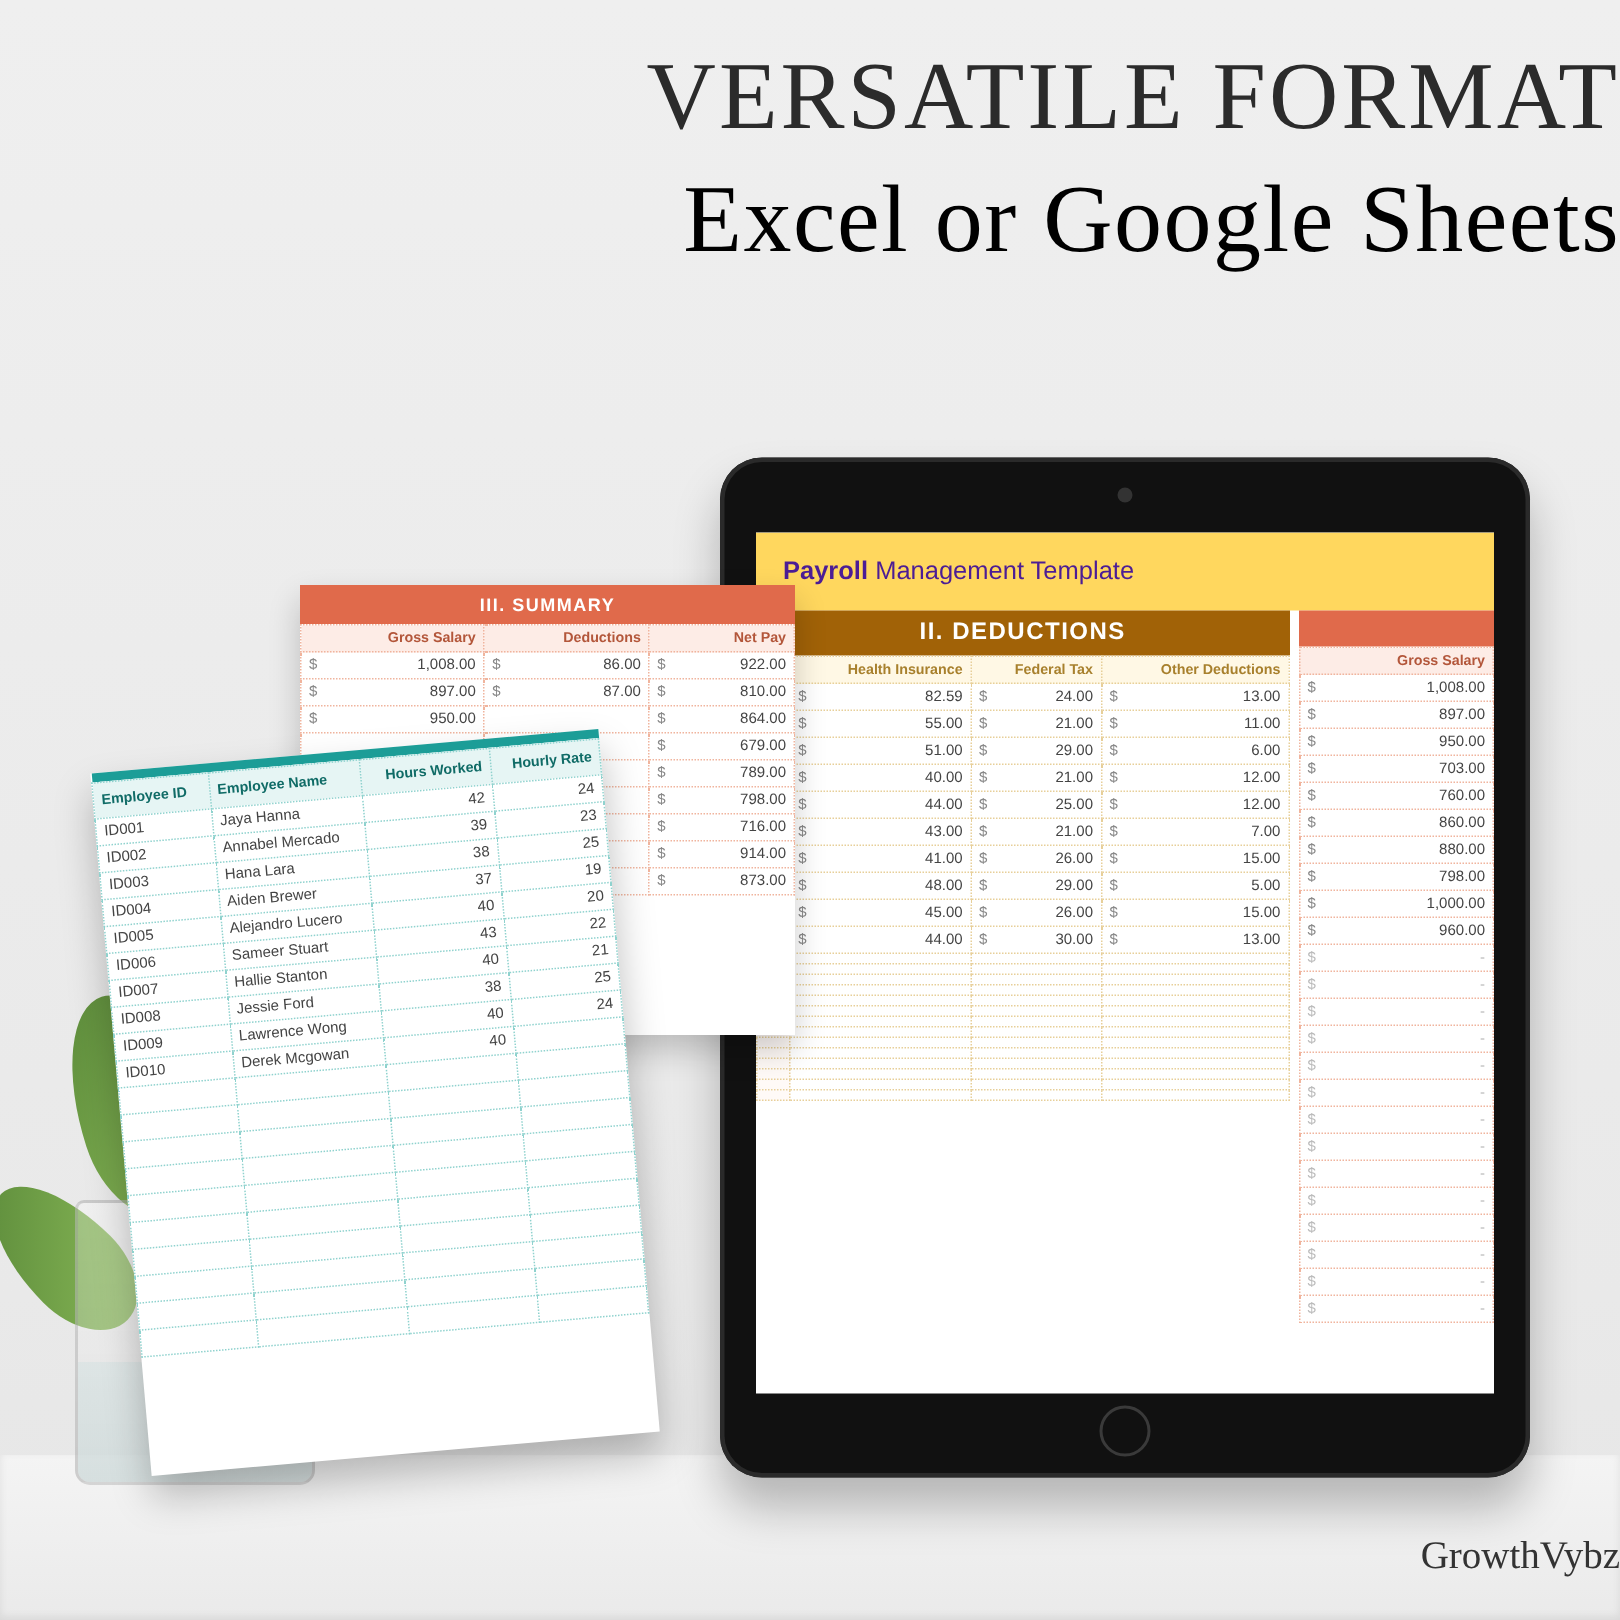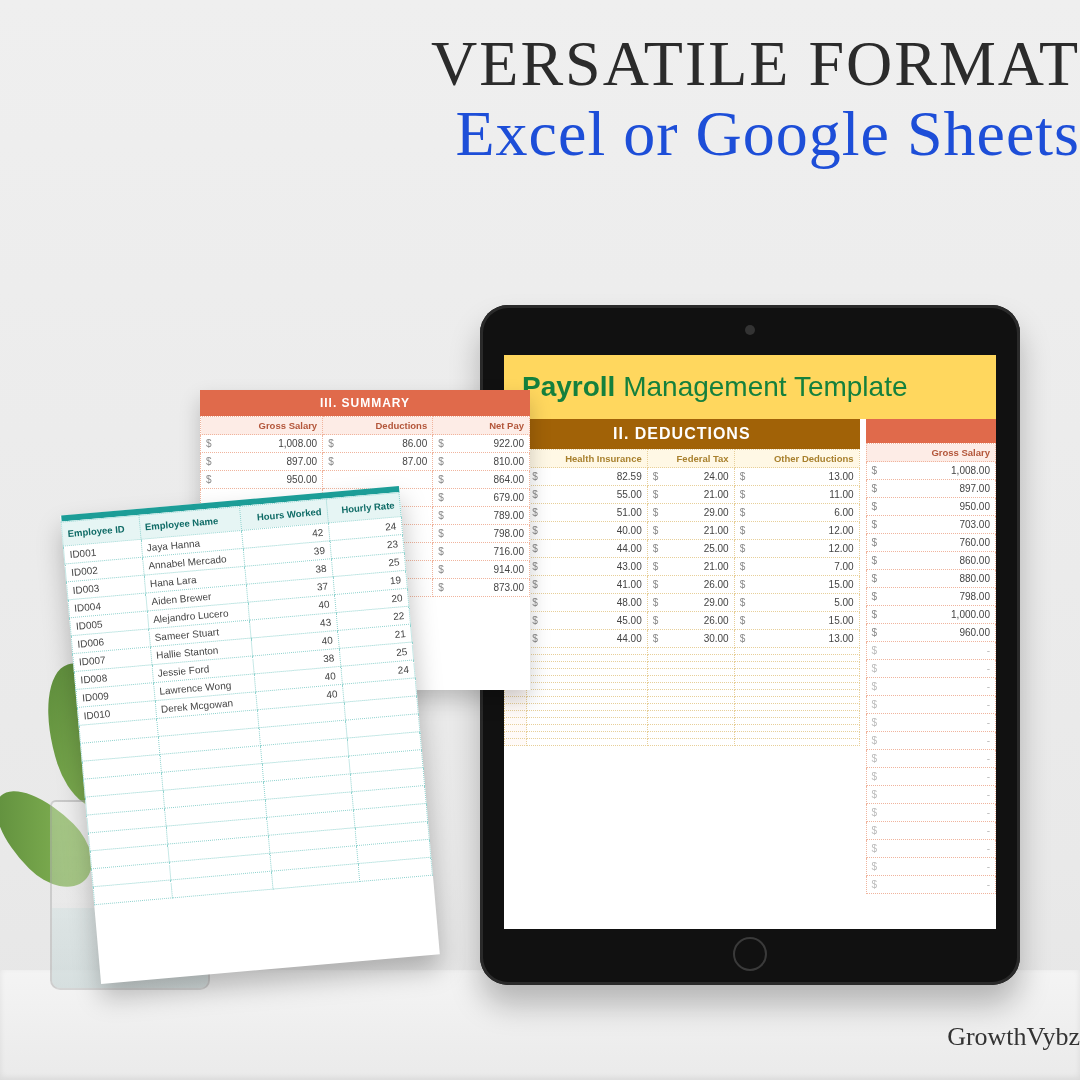--- a/index.html
+++ b/index.html
@@ -2,21 +2,21 @@
 <html><head>
 <meta charset="utf-8">
 <style>
   *{box-sizing:border-box;margin:0;padding:0}
   body{width:1080px;height:1080px;overflow:hidden;font-family:Georgia,serif;background:#ededed;position:relative}
   .stage{position:absolute;inset:0}
   .bg-wall{position:absolute;inset:0;background:linear-gradient(#efefef,#e9e9e9 80%,#e6e6e6)}
   .table{position:absolute;left:0;right:0;bottom:0;height:110px;background:linear-gradient(#f4f4f4,#eaeaea);box-shadow:0 -2px 6px rgba(0,0,0,.08) inset}
   .heading{position:absolute;top:30px;left:0;right:0;text-align:right}
   .heading h1{font-family:"Times New Roman",Georgia,serif;font-weight:400;letter-spacing:2px;font-size:64px;line-height:1.05;color:#2b2b2b}
-  .heading .sub{font-family:"Brush Script MT","Segoe Script",cursive;font-size:64px;color:#1d4ed8;letter-spacing:1px}
+  .heading .sub{font-family:"Brush Script MT","Segoe Script",cursive;font-size:64px;color:#000000;margin-top:12px;letter-spacing:1px}
   .footer{position:absolute;bottom:28px;left:0;right:0;text-align:right;font-family:"Segoe Script","Brush Script MT",cursive;font-size:26px;color:#333}
 
   
   .vase{position:absolute;left:30px;bottom:90px;width:210px;height:260px}
   .glass{position:absolute;left:20px;bottom:0;width:160px;height:190px;border:2px solid rgba(150,150,150,.35);border-radius:6px 6px 10px 10px;background:linear-gradient(rgba(255,255,255,.3),rgba(220,220,220,.35));overflow:hidden}
   .water{position:absolute;left:0;right:0;bottom:0;height:80px;background:linear-gradient(rgba(210,225,225,.5),rgba(200,215,215,.6))}
   .leaf{position:absolute;width:90px;height:170px;border-radius:50% 50% 50% 50%/60% 60% 40% 40%;background:linear-gradient(135deg,#5b8a3a,#8fbf5b);transform-origin:bottom center}
   .l1{left:40px;bottom:180px;transform:rotate(-18deg) scale(.9)}
   .l2{left:100px;bottom:200px;transform:rotate(10deg) scale(1)}
   .l3{left:150px;bottom:170px;transform:rotate(30deg) scale(.8)}
@@ -33,21 +33,21 @@
   .sheet{background:#fff;font-family:Arial,Helvetica,sans-serif;font-size:10px;color:#444}
   .band{font-weight:700;text-align:center;padding:6px 4px;letter-spacing:1px}
   table{border-collapse:collapse;width:100%}
   td,th{border:1px dotted #ccc;padding:3px 5px;white-space:nowrap;font-weight:400}
   th{font-weight:700;font-size:9.5px}
   .r{ text-align:right }
   .l{ text-align:left }
   .money::before{content:"$";color:#888;margin-right:8px;float:left}
 
   
-  .tab-title{background:#ffd75e;padding:16px 18px;font-size:28px;color:#15803d}
+  .tab-title{background:#ffd75e;padding:16px 18px;font-size:17px;color:#4c1d95}
   .tab-title b{font-weight:800}
   .ded-band{background:#a16207;color:#fff;font-size:16px}
   .gross-band{background:#e06a4b;color:#fff;font-size:11px}
   .ded-col th{background:#fff8e5;border-color:#e7cf99;color:#a8802d}
   .gross-col th{background:#fdece6;border-color:#f0b49d;color:#b3563a}
   .ded-col td{border-color:#e7cf99}
   .gross-col td{border-color:#f0b49d}
   .left-stub{width:22px;text-align:right;color:#999;background:#fffaf7;border-color:#f5d1c4}
 
   

